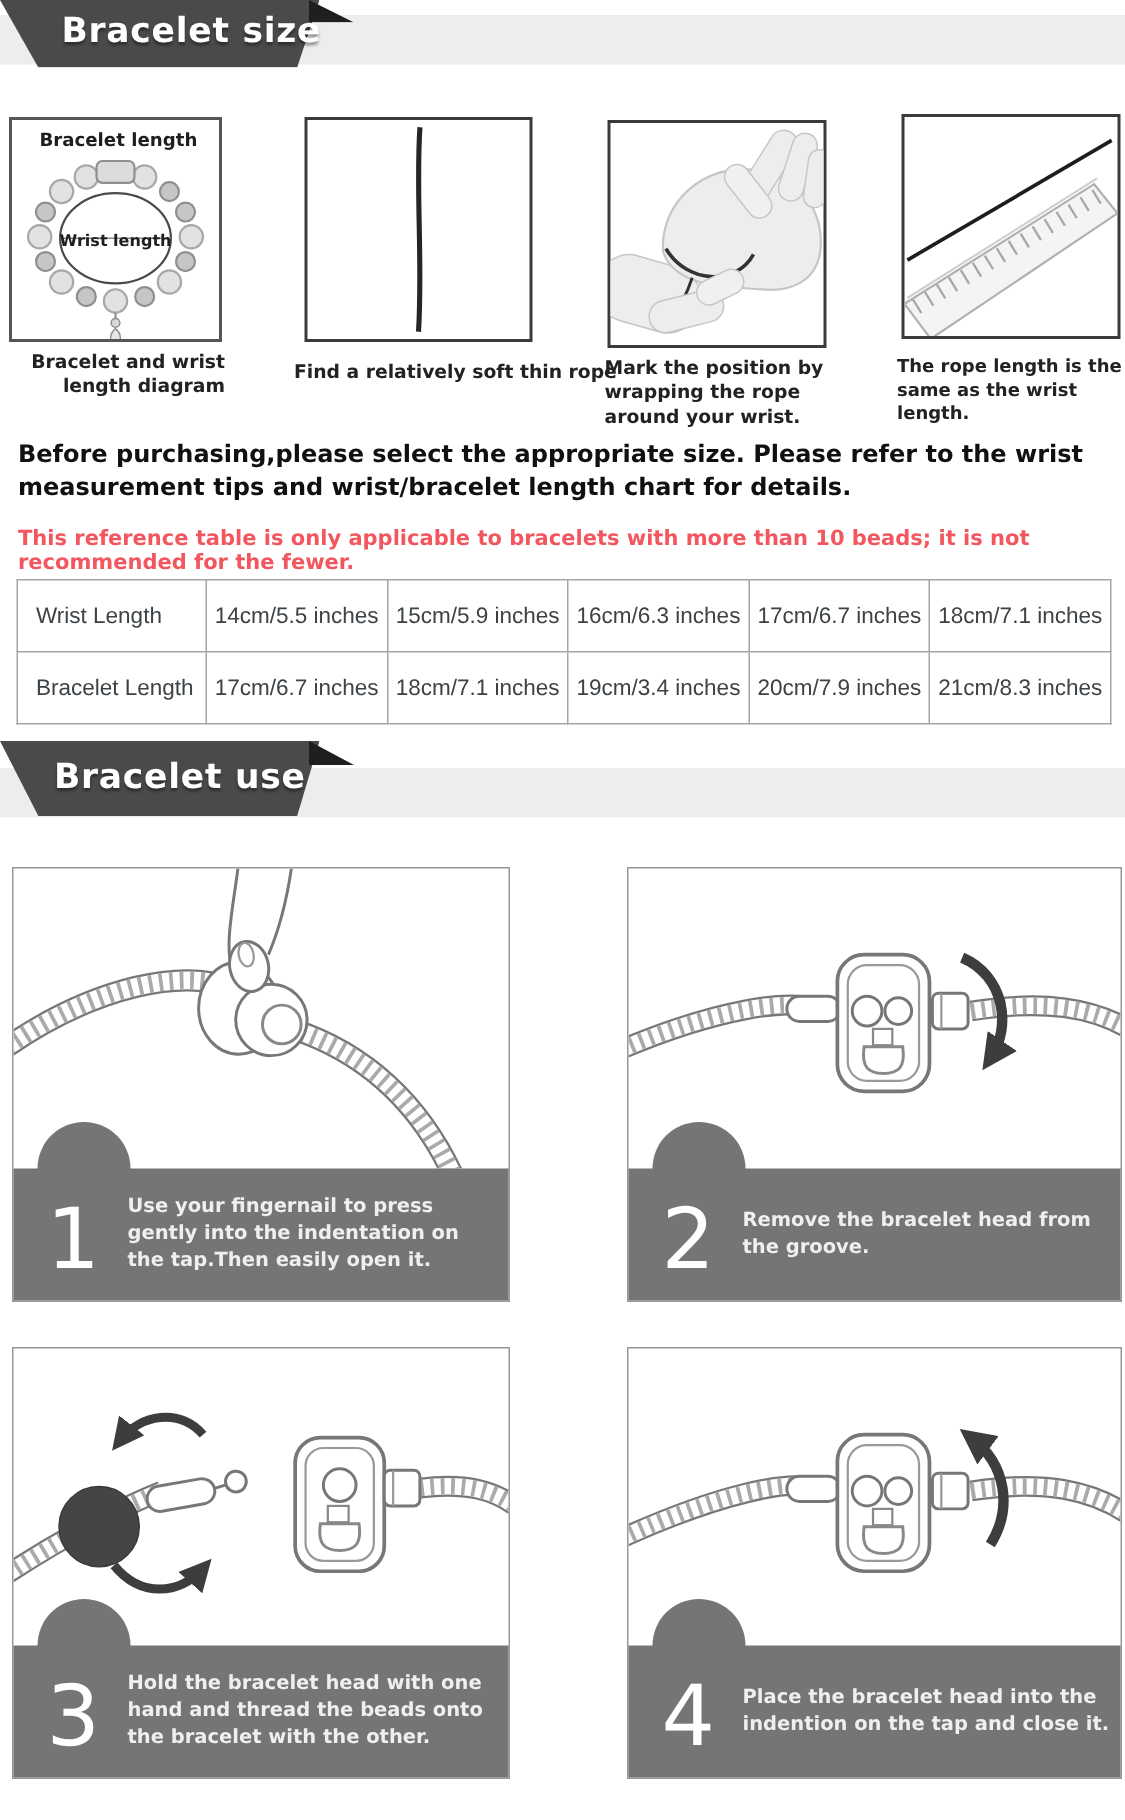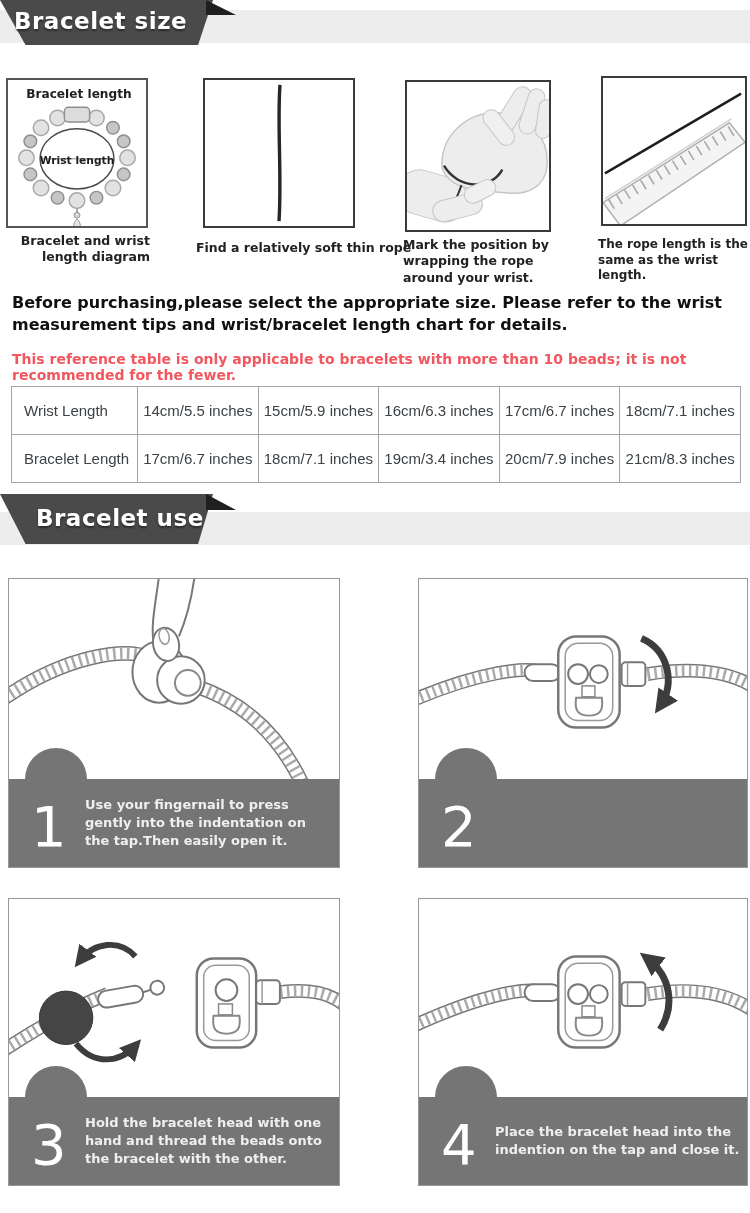--- a/index.html
+++ b/index.html
@@ -50,21 +50,21 @@
          font-family:"DejaVu Sans",sans-serif;font-weight:700;font-size:13px;line-height:1.4;}
 </style>
 </head>
 <body>
 
 <div id="page">
 
   <div class="strip" style="top:10px"></div>
   <div class="banner" style="top:0;height:45px"></div>
   <div class="fold" style="left:206px;top:0;height:15px"></div>
-  <div class="banner-title" style="left:14px;top:8px">Bracelet size</div>
+  <div class="banner-title" style="left:41px;top:8px">Bracelet size</div>
 
   <div class="figbox" style="left:6px;top:78px;width:142px;height:150px;border-color:#555">
     <svg viewBox="0 0 142 146">
       <g stroke-width="1.5" fill="#e2e2e2" stroke="#a8a8a8">
         <circle cx="123" cy="78" r="8"></circle>
           <circle cx="108" cy="109" r="8"></circle>
         <circle cx="71" cy="122" r="8"></circle>
           <circle cx="34" cy="109" r="8"></circle>
         <circle cx="19" cy="78" r="8"></circle>
           <circle cx="34" cy="47" r="8"></circle>
@@ -205,20 +205,21 @@
         <rect x="164" y="108" width="13" height="11" fill="none" stroke="#888" stroke-width="1.5"></rect>
         <path d="M158,120 h26 c2,14 -3,18 -13,18 c-10,0 -15,-4 -13,-18 z" fill="none" stroke="#888" stroke-width="2"></path>
         <rect x="204" y="84" width="24" height="24" rx="4" fill="#fff" stroke="#777" stroke-width="2"></rect>
         <line x1="210" y1="84" x2="210" y2="108" stroke="#999" stroke-width="1.5"></line>
         <path d="M224,60 C252,72 258,106 243,128" fill="none" stroke="#3d3d3d" stroke-width="7" marker-end="url(#m2)"></path>
       </svg>
     </div>
     <div class="bump"></div>
     <div class="bar"></div>
     <div class="num">2</div>
+    <div class="steptext">Remove the bracelet head from the groove.</div>
   </div>
 
   <div class="panel" style="left:8px;top:898px;width:332px;height:288px">
     <div class="art">
       <svg viewBox="0 0 330 200">
         <defs>
           <marker id="m3" viewBox="0 0 10 10" refX="6" refY="5" markerWidth="3.6" markerHeight="3.6" orient="auto">
             <path d="M0,0 L10,5 L0,10 z" fill="#3d3d3d"></path>
           </marker>
         </defs>

